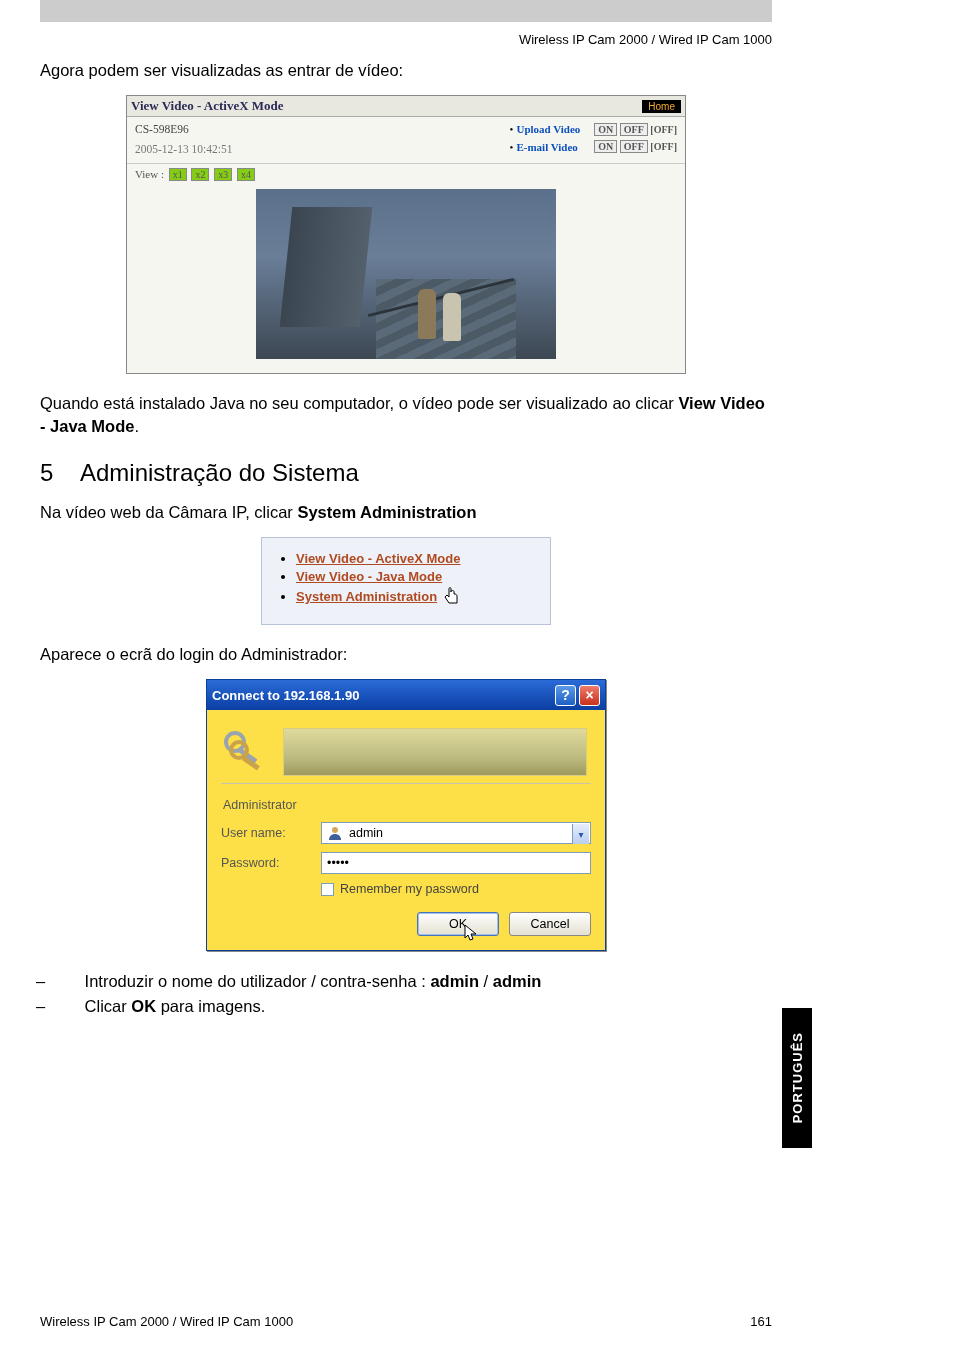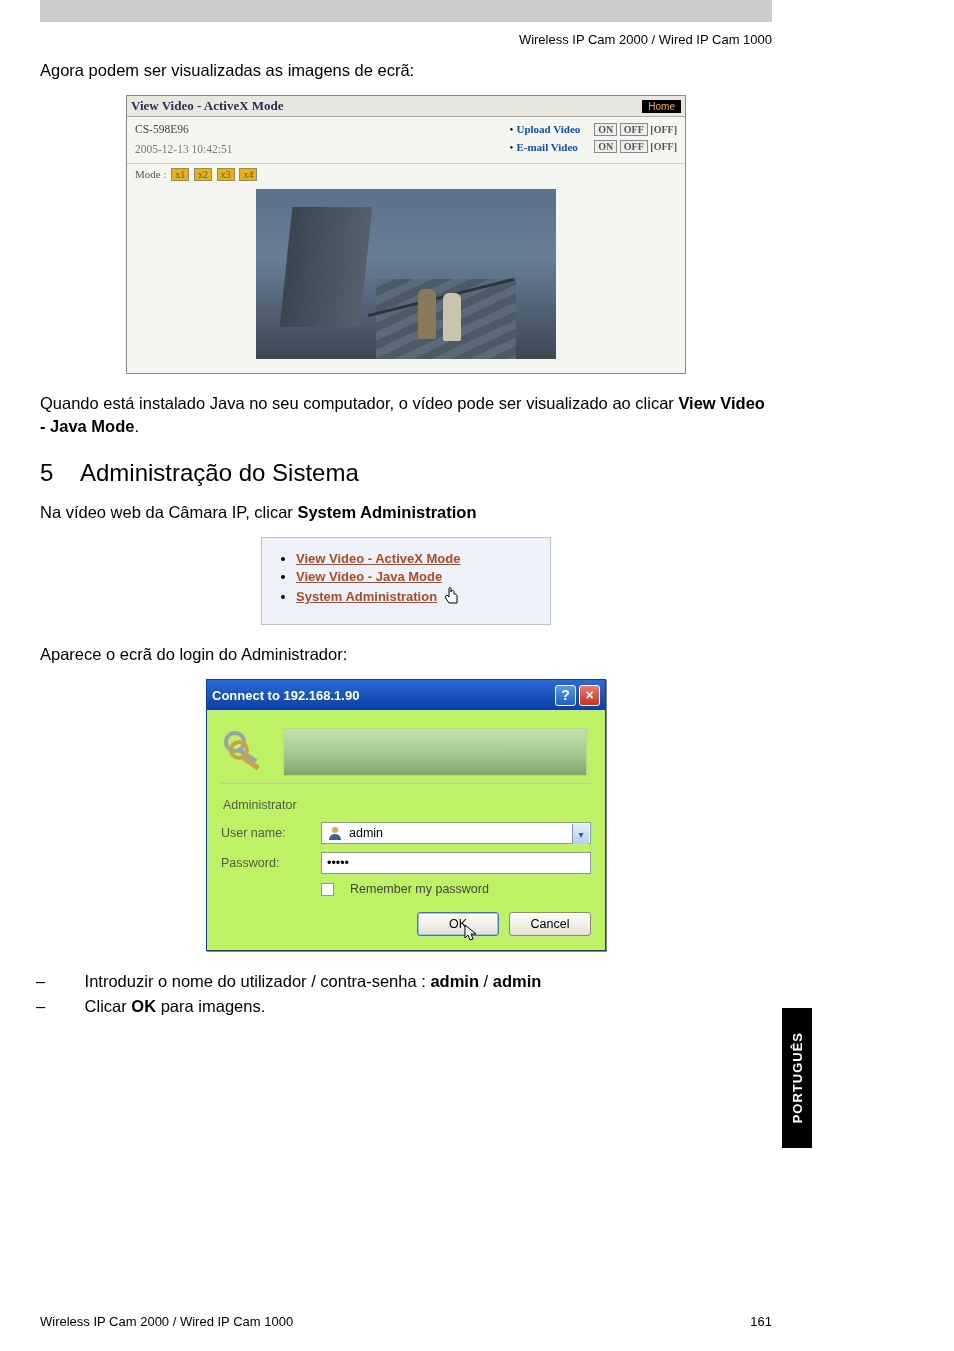--- a/index.html
+++ b/index.html
@@ -30,73 +30,73 @@
   .fig1 .row2 .left .id { color: #444; }
   .fig1 .row2 .left .ts { color: #777; margin-top: 8px; }
   .fig1 .row2 .right { display: flex; gap: 14px; }
   .fig1 .row2 .linkcol { color: #0a4fbf; font-weight: bold; font-size: 11px; }
   .fig1 .row2 .linkcol div { margin-bottom: 6px; }
   .fig1 .row2 .linkcol .dot { color: #000; font-weight: normal; margin-right: 3px; }
   .fig1 .row2 .tgl { font-size: 10px; color: #555; font-weight: bold; }
   .fig1 .row2 .tgl .line { margin-bottom: 4px; white-space: nowrap; }
   .fig1 .row2 .tgl .btn { border: 1px solid #888; padding: 0 3px; background: #eee; display: inline-block; }
   .fig1 .zoomrow { padding: 4px 8px; font-size: 11px; color: #555; }
-  .fig1 .zoomrow .zb { border: 1px solid #888; padding: 0 3px; margin-left: 2px; font-size: 10px; display: inline-block; background: #eab308; }
+  .fig1 .zoomrow .zb { border: 1px solid #888; padding: 0 3px; margin-left: 2px; font-size: 10px; display: inline-block; background: #84cc16; }
   .fig1 .videobox { margin: 4px auto 14px auto; width: 300px; height: 170px; position: relative; overflow: hidden; background: linear-gradient(180deg,#5b708a 0%, #6a7e98 40%, #3c4752 100%); }
   
   .fig1 .videobox .bld { position: absolute; left: 30px; top: 18px; width: 80px; height: 120px; background: linear-gradient(90deg,#3a4550,#54616d); transform: skewX(-6deg); }
   .fig1 .videobox .stairs { position: absolute; right: 40px; bottom: 0; width: 140px; height: 80px; background: repeating-linear-gradient(155deg,#5a6a78 0 8px,#4c5a66 8px 16px); }
   .fig1 .videobox .rail { position: absolute; right: 40px; bottom: 60px; width: 150px; height: 3px; background: #2c343b; transform: rotate(-14deg); }
   .fig1 .videobox .p1 { position: absolute; right: 120px; bottom: 20px; width: 18px; height: 50px; background: #8a7a5a; border-radius: 6px 6px 2px 2px; }
   .fig1 .videobox .p2 { position: absolute; right: 95px; bottom: 18px; width: 18px; height: 48px; background: #c9c4b0; border-radius: 6px 6px 2px 2px; }
 
   
   .fig2 { width: 290px; border: 1px solid #b8c2d8; background: #eef1f8; padding: 10px 12px 14px 18px; }
   .fig2 ul { list-style: disc; padding-left: 16px; }
   .fig2 li { font-size: 13px; font-weight: bold; margin: 3px 0; }
   .fig2 li a { color: #b04a20; text-decoration: underline; }
   .fig2 .cursor { display: inline-block; margin-left: 2px; }
   .fig2 .cursor svg { vertical-align: -6px; }
 
   
-  .fig3 { width: 400px; border: 1px solid #0a3f99; background: #bef264; font-family: Tahoma, Arial, sans-serif; box-shadow: 1px 1px 0 #888; }
+  .fig3 { width: 400px; border: 1px solid #0a3f99; background: #fde047; font-family: Tahoma, Arial, sans-serif; box-shadow: 1px 1px 0 #888; }
   .fig3 .tb { height: 30px; background: linear-gradient(180deg,#2a6bd8,#0b3ea3); display: flex; justify-content: space-between; align-items: center; padding: 0 5px; }
   .fig3 .tb .tt { color: #fff; font-weight: bold; font-size: 13px; }
   .fig3 .tb .wbtns { display: flex; gap: 3px; }
   .fig3 .tb .wb { width: 21px; height: 21px; border: 1px solid #fff; border-radius: 3px; display: flex; align-items: center; justify-content: center; font-weight: bold; font-size: 14px; }
   .fig3 .tb .wb.help { background: linear-gradient(180deg,#5a9be8,#1d5fc4); color: #fff; }
   .fig3 .tb .wb.close { background: linear-gradient(180deg,#ef7b6b,#c8311c); color: #fff; }
   .fig3 .body { padding: 10px 14px 14px 14px; }
   .fig3 .iconrow { display: flex; align-items: center; gap: 14px; height: 64px; border-bottom: 1px solid #c6c3b3; }
   .fig3 .iconrow .keys svg { display: block; }
   .fig3 .iconrow .scene { flex: 1; height: 48px; margin-right: 4px; background: linear-gradient(180deg,#c9d6e2 0%, #8aa0b0 60%, #536270 100%); border: 1px solid #bbb; opacity: .55; }
   .fig3 .section { font-size: 12.5px; color: #555; margin: 14px 0 10px 2px; }
   .fig3 .frow { display: flex; align-items: center; margin: 8px 0; }
   .fig3 .frow label { width: 100px; font-size: 12.5px; color: #555; }
   .fig3 .frow .field { flex: 1; height: 22px; background: #fff; border: 1px solid #7f9db9; display: flex; align-items: center; padding: 0 5px; font-size: 12.5px; }
   .fig3 .frow .combo { position: relative; }
   .fig3 .frow .combo .dd { position: absolute; right: 1px; top: 1px; width: 17px; height: 20px; background: linear-gradient(180deg,#e6eefb,#b9cdef); border-left: 1px solid #7f9db9; display: flex; align-items: center; justify-content: center; color: #2a5db0; font-size: 10px; }
   .fig3 .frow .usericon { width: 16px; height: 16px; margin-right: 6px; }
-  .fig3 .chkrow { margin: 6px 0 16px 100px; display: flex; align-items: center; gap: 16px; font-size: 12.5px; color: #444; }
+  .fig3 .chkrow { margin: 6px 0 16px 100px; display: flex; align-items: center; gap: 6px; font-size: 12.5px; color: #444; }
   .fig3 .chkrow .chk { width: 13px; height: 13px; border: 1px solid #7f9db9; background: #fff; }
   .fig3 .btnrow { display: flex; justify-content: flex-end; gap: 10px; }
   .fig3 .btnrow .btn { width: 82px; height: 24px; border: 1px solid #888; background: linear-gradient(180deg,#fefefe,#e4e1d2); font-size: 12.5px; display: flex; align-items: center; justify-content: center; border-radius: 3px; position: relative; }
   .fig3 .btnrow .btn.ok { border: 1px solid #4a72b5; box-shadow: inset 0 0 0 1px #9cc0f0; }
   .fig3 .btnrow .btn.ok .cur { position: absolute; right: 18px; bottom: -10px; }
 </style>
 </head>
 <body>
 <div class="page">
 
   <div class="topbar"></div>
   <div class="header-right">Wireless IP Cam 2000 / Wired IP Cam 1000</div>
 
   <div class="content">
 
-    <p class="intro">Agora podem ser visualizadas as imagens de ecrã:</p>
+    <p class="intro">Agora podem ser visualizadas as entrar de vídeo:</p>
 
     <div class="figure fig1">
       <div class="titlebar">
         <span class="t">View Video - ActiveX Mode</span>
         <span class="home">Home</span>
       </div>
       <div class="row2">
         <div class="left">
           <div class="id">CS-598E96</div>
           <div class="ts">2005-12-13 10:42:51</div>
@@ -114,21 +114,21 @@
             </div>
             <div class="line">
               <span class="btn">ON</span>
               <span class="btn">OFF</span>
               <span>[OFF]</span>
             </div>
           </div>
         </div>
       </div>
       <div class="zoomrow">
-        <span>Mode :</span>
+        <span>View :</span>
         <span class="zb">x1</span>
         <span class="zb">x2</span>
         <span class="zb">x3</span>
         <span class="zb">x4</span>
       </div>
       <div class="videobox">
         <div class="bld"></div>
         <div class="stairs"></div>
         <div class="rail"></div>
         <div class="p1"></div>

